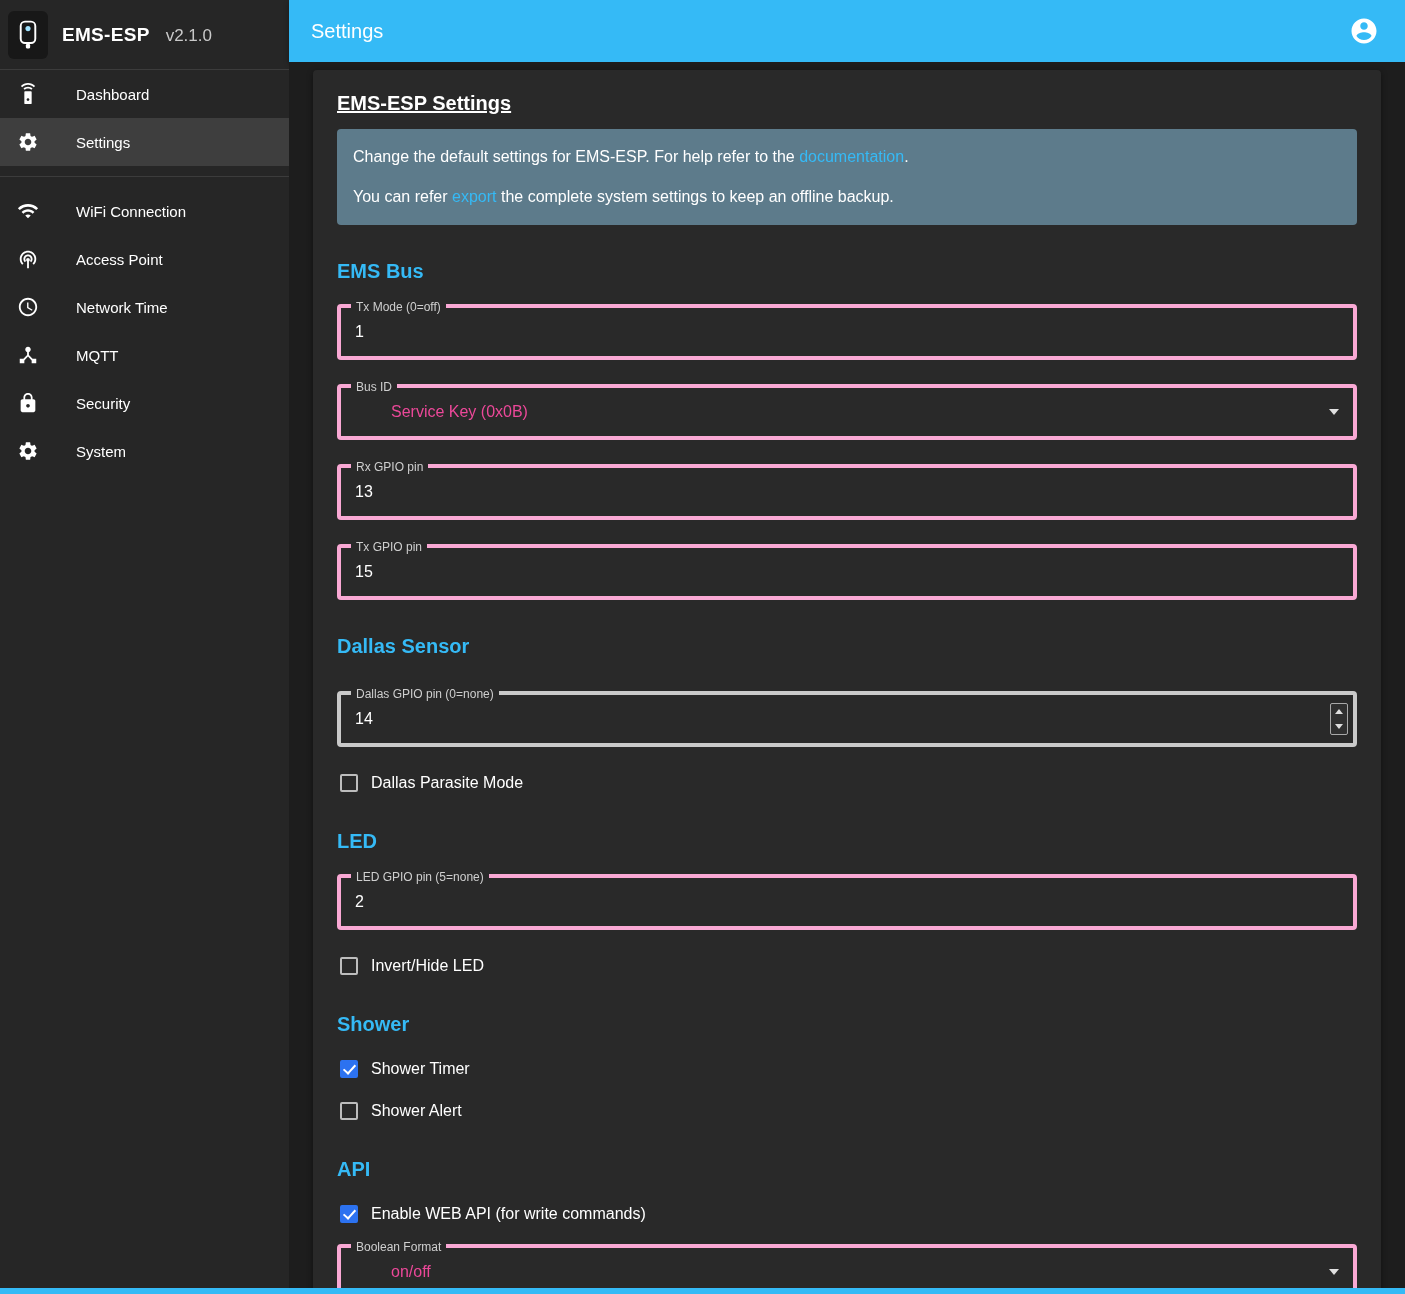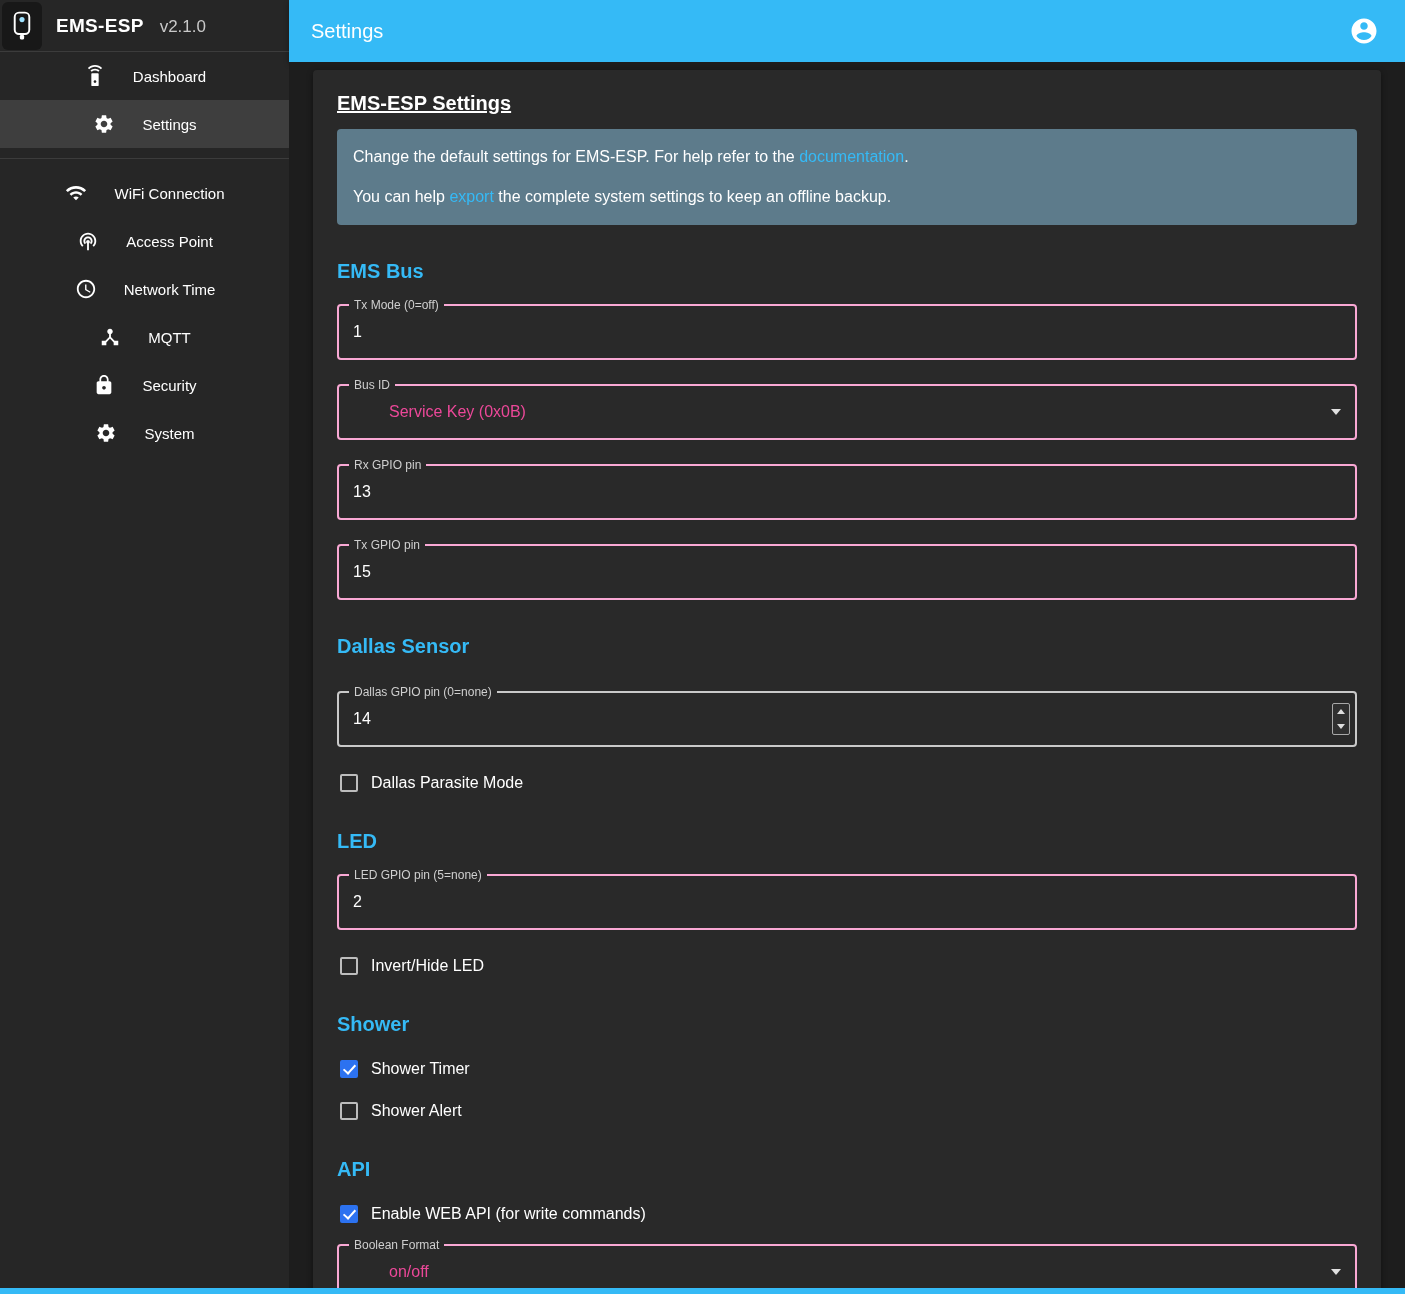--- a/index.html
+++ b/index.html
@@ -5,28 +5,28 @@
   * { margin:0; padding:0; box-sizing:border-box; }
   html,body { width:1405px; height:1294px; }
   body {
     font-family:"Liberation Sans","DejaVu Sans",sans-serif;
     background:#1d1d1d; color:#fff; overflow:hidden; position:relative;
   }
   .root { display:flex; width:1405px; height:1288px; }
 
   
   .sidebar { width:289px; min-width:289px; background:#262626; display:flex; flex-direction:column; }
-  .sidebar-header { height:52px; display:flex; align-items:center; padding:0 2px; gap:14px; border-bottom:1px solid #3c3c3c; }
+  .sidebar-header { height:70px; display:flex; align-items:center; padding:0 8px; gap:14px; border-bottom:1px solid #3c3c3c; }
   .logo { width:40px; height:48px; background:#181818; border-radius:6px; display:flex; align-items:center; justify-content:center; flex-shrink:0; }
   .logo svg { width:26px; height:30px; }
   .title-wrap { display:flex; align-items:baseline; }
   .app-name { font-size:19px; font-weight:bold; letter-spacing:.3px; }
   .app-version { font-size:17px; color:#c9c9c9; margin-left:16px; }
   .nav { display:flex; flex-direction:column; }
-  .nav-item { height:48px; display:flex; align-items:center; padding:0 16px; gap:26px; cursor:pointer;justify-content:center; }
+  .nav-item { height:48px; display:flex; align-items:center; padding:0 16px; gap:36px; cursor:pointer; }
   .nav-item.selected { background:#3e3e3e; }
   .icon24 { width:24px; height:24px; display:flex; align-items:center; justify-content:center; flex-shrink:0; }
   .icon24 svg { width:22px; height:22px; fill:#fff; }
   .nav-label { font-size:15px; color:#fff; }
   .nav-divider { height:1px; background:#3c3c3c; margin:10px 0; }
 
   
   .main-col { flex:1; display:flex; flex-direction:column; min-width:0; }
   .appbar { height:62px; background:#35baf6; display:flex; align-items:center; justify-content:space-between; padding:0 22px; box-shadow:0 2px 5px rgba(0,0,0,.35); flex-shrink:0; }
   .appbar-title { font-size:20px; font-weight:500; color:#fff; }
@@ -37,21 +37,21 @@
   .card { background:#292929; border-radius:4px; box-shadow:0 2px 6px rgba(0,0,0,.45); padding:22px 24px 24px; }
   .card-title { font-size:20px; font-weight:bold; color:#fff;text-decoration:underline; }
 
   .infobox { margin-top:14px; background:#5d7b8b; border-radius:4px; padding:16px 16px; }
   .infobox p { font-size:16px; line-height:24px; color:#fff; }
   .infobox p + p { margin-top:16px; }
   .link { color:#35baf6; cursor:pointer; text-decoration:none; }
 
   .section-title { color:#35baf6; font-size:20px; font-weight:bold; margin:35px 0 21px; }
 
-  .field { position:relative; height:56px; border:2px solid #f9a8d4; border-radius:4px; margin-bottom:24px; }
+  .field { position:relative; height:56px; border:4px solid #f9a8d4; border-radius:4px; margin-bottom:24px; }
   .field.bright { border-color:#c9c9c9;margin-top:33px; }
   .field-label { position:absolute; top:-8px; left:10px; background:#292929; padding:0 5px; font-size:12px; color:#cfcfcf; white-space:nowrap; }
   .field-input { width:100%; height:100%; background:transparent; border:none; outline:none; color:#fff; font-size:16px; padding:0 44px 0 14px; font-family:inherit; }
   .field-value { display:flex; align-items:center; height:100%; padding:0 14px; font-size:16px; color:#ec4899; }
   .field.select { cursor:pointer;padding-left:36px; }
   .caret { position:absolute; right:14px; top:50%; margin-top:-3px; width:0; height:0; border-left:5px solid transparent; border-right:5px solid transparent; border-top:6px solid #e0e0e0; }
 
   .spinner { position:absolute; right:5px; top:50%; transform:translateY(-50%); width:18px; height:32px; border:1px solid #a8a8a8; border-radius:2px; background:#2f2f2f; display:flex; flex-direction:column; }
   .spin-half { flex:1; display:flex; align-items:center; justify-content:center; cursor:pointer; }
   .tri-up { width:0; height:0; border-left:4px solid transparent; border-right:4px solid transparent; border-bottom:5px solid #ddd; }
@@ -165,21 +165,21 @@
           </svg>
       </span>
     </header>
 
     <div class="content">
       <section class="card">
         <h1 class="card-title">EMS-ESP Settings</h1>
 
         <div class="infobox">
           <p><span>Change the default settings for EMS-ESP. For help refer to the </span><a class="link">documentation</a><span>.</span></p>
-          <p><span>You can help </span><a class="link">export</a><span>  the complete system settings to keep an offline backup.</span></p>
+          <p><span>You can refer </span><a class="link">export</a><span>  the complete system settings to keep an offline backup.</span></p>
         </div>
 
         <h2 class="section-title">EMS Bus</h2>
 
         <div class="field">
           <span class="field-label">Tx Mode (0=off)</span>
           <input class="field-input" value="1" style="">
         </div>
 
         <div class="field select">

